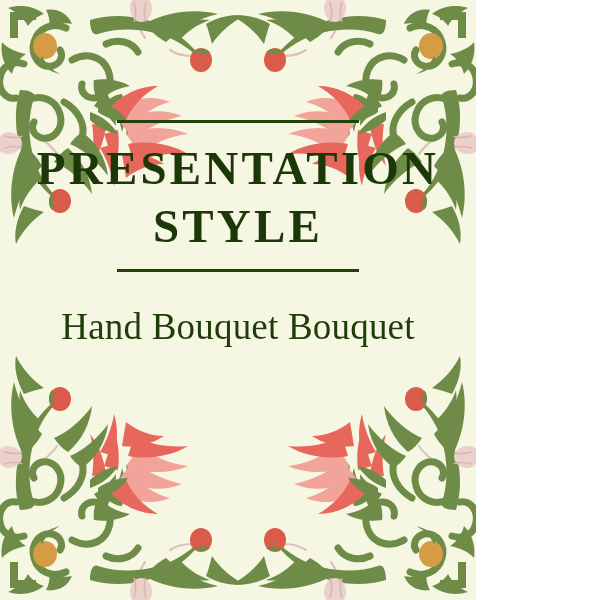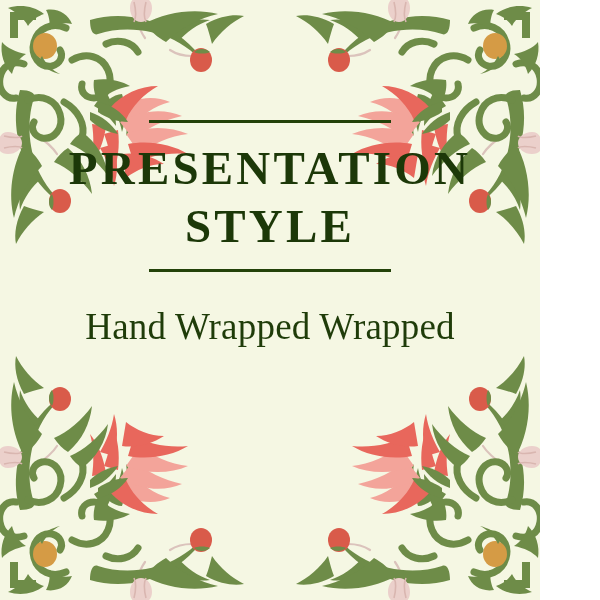--- a/index.html
+++ b/index.html
@@ -7,21 +7,21 @@
     padding: 0;
   }
   body {
     width: 600px;
     height: 600px;
     overflow: hidden;
     font-family: "Liberation Serif", "DejaVu Serif", serif;
   }
   #poster {
     position: relative;
-    width: 540px;
+    width: 476px;
     height: 600px;
     background: #F5F7E3;
     overflow: hidden;
   }
 
   
   .corner {
     position: absolute;
     width: 250px;
     height: 250px;
@@ -209,16 +209,16 @@
   <div class="corner corner-br">
     <svg viewBox="0 0 250 250" xmlns="http://www.w3.org/2000/svg">
         <use href="#orn"></use>
       </svg>
   </div>
 
   <div class="center-block">
     <div class="rule rule-top"></div>
     <h1 class="title">PRESENTATION STYLE</h1>
     <div class="rule rule-bottom"></div>
-    <h2 class="subtitle">Hand Wrapped Wrapped</h2>
+    <h2 class="subtitle">Hand Bouquet Bouquet</h2>
   </div>
 
 </div>
 
 </body></html>

